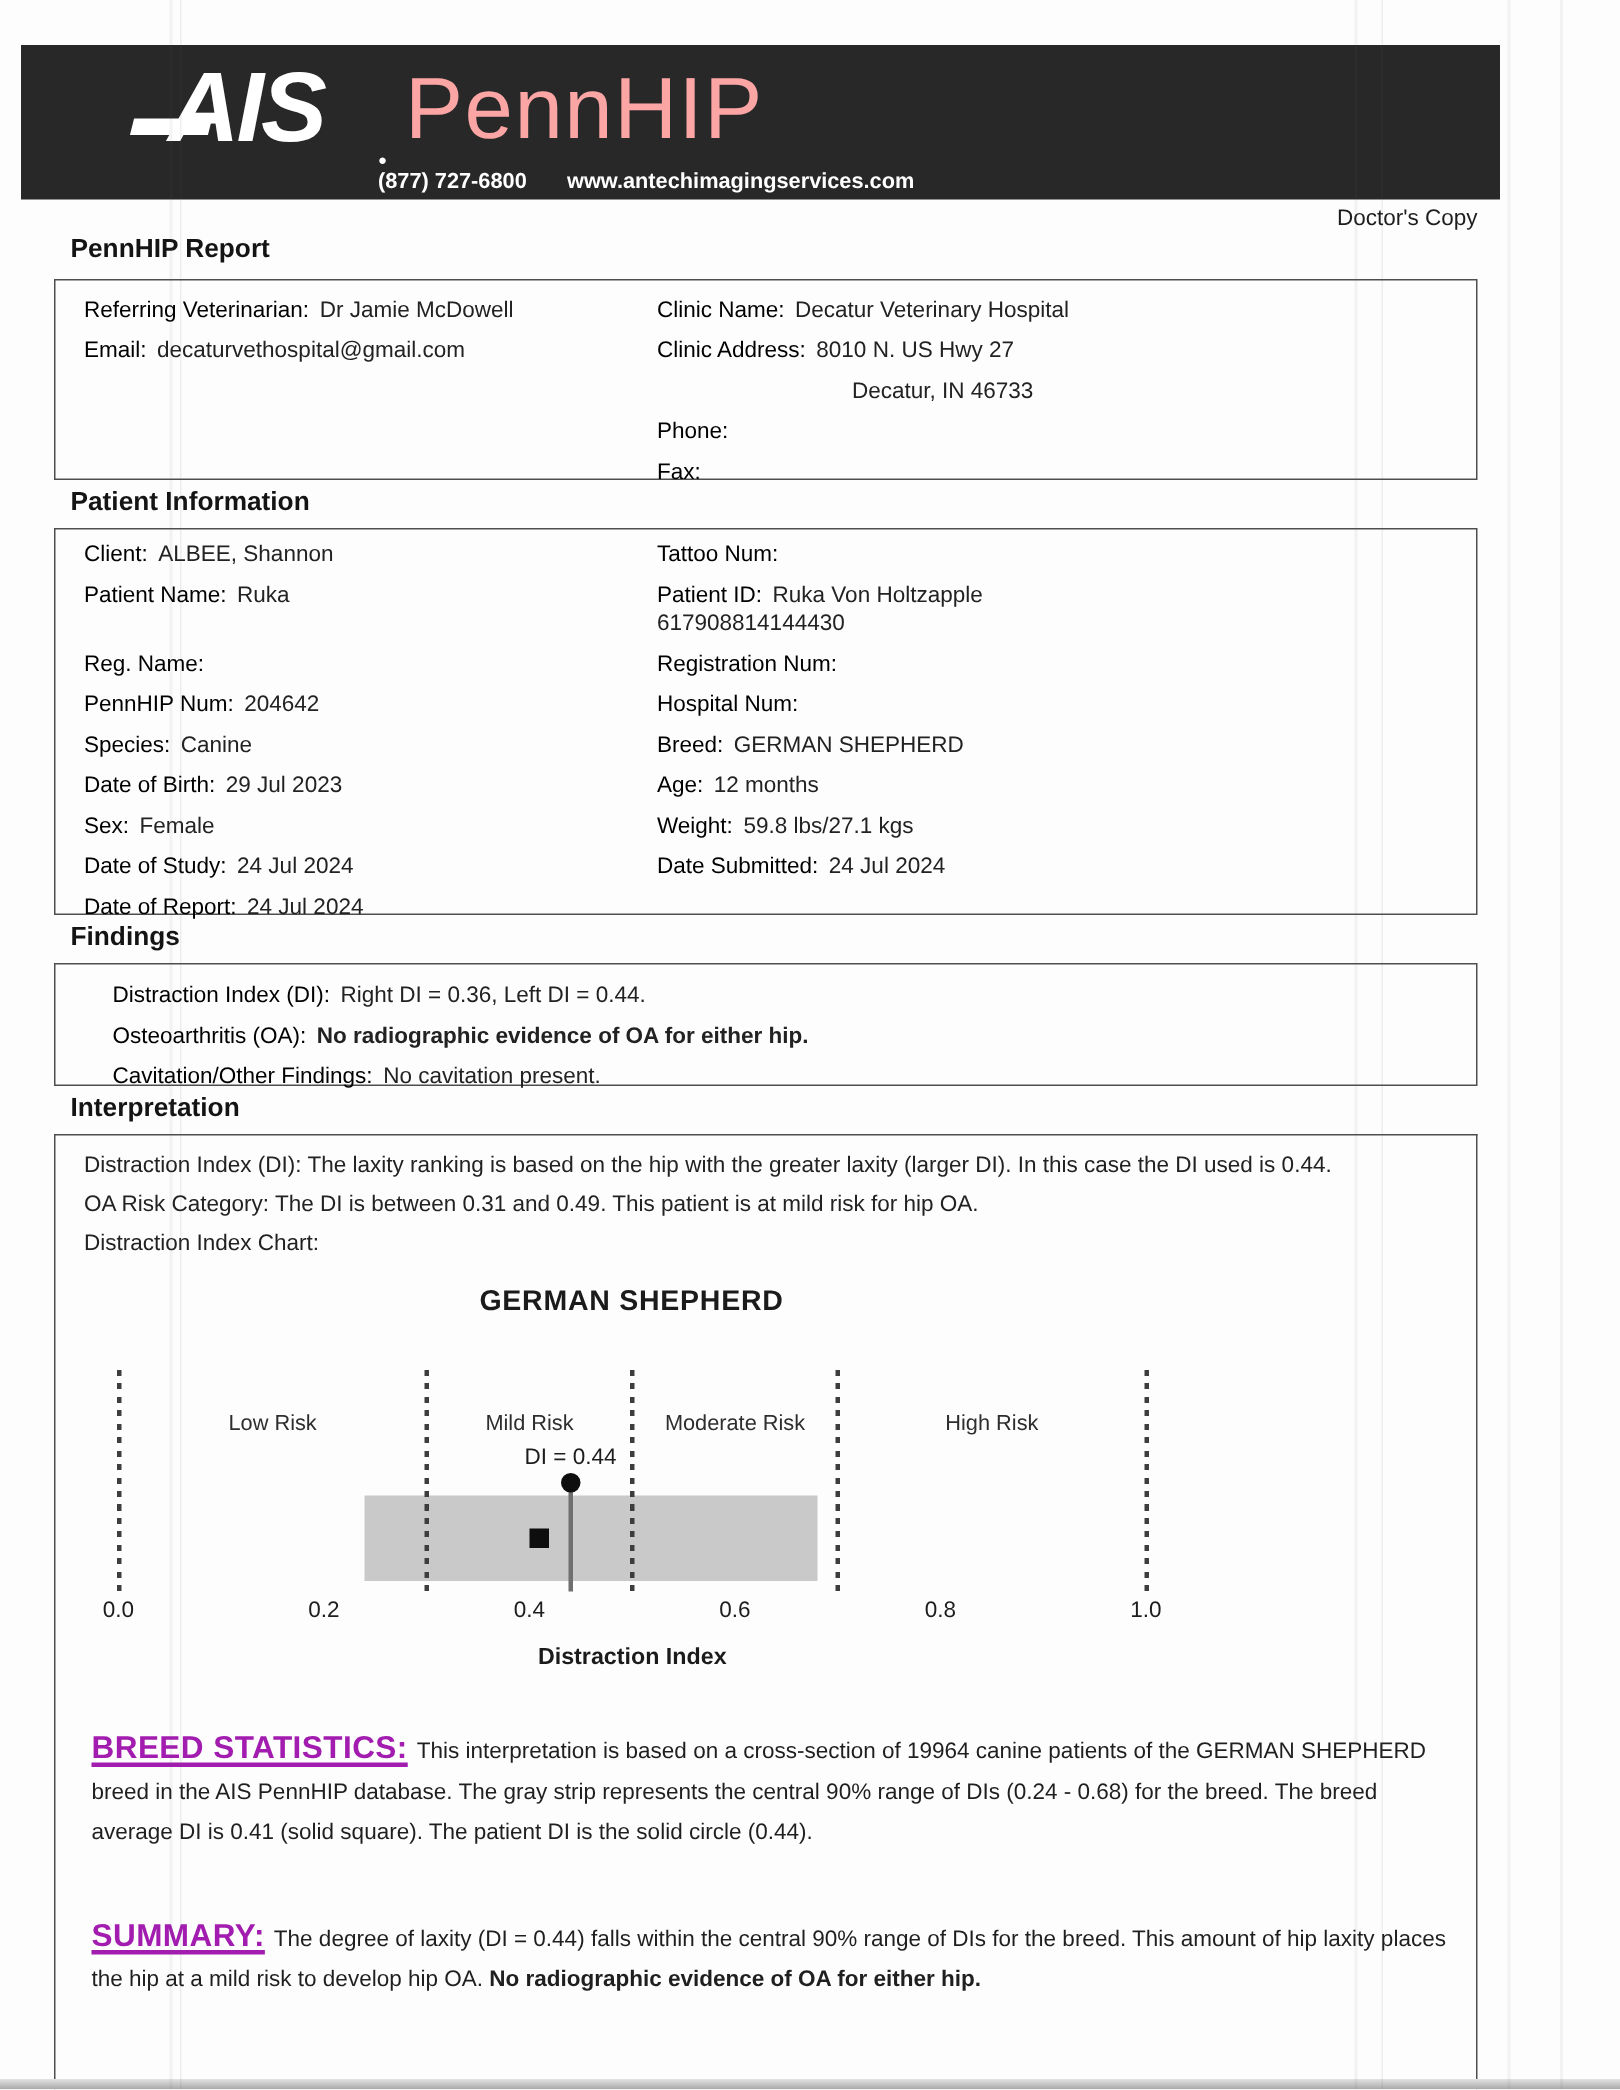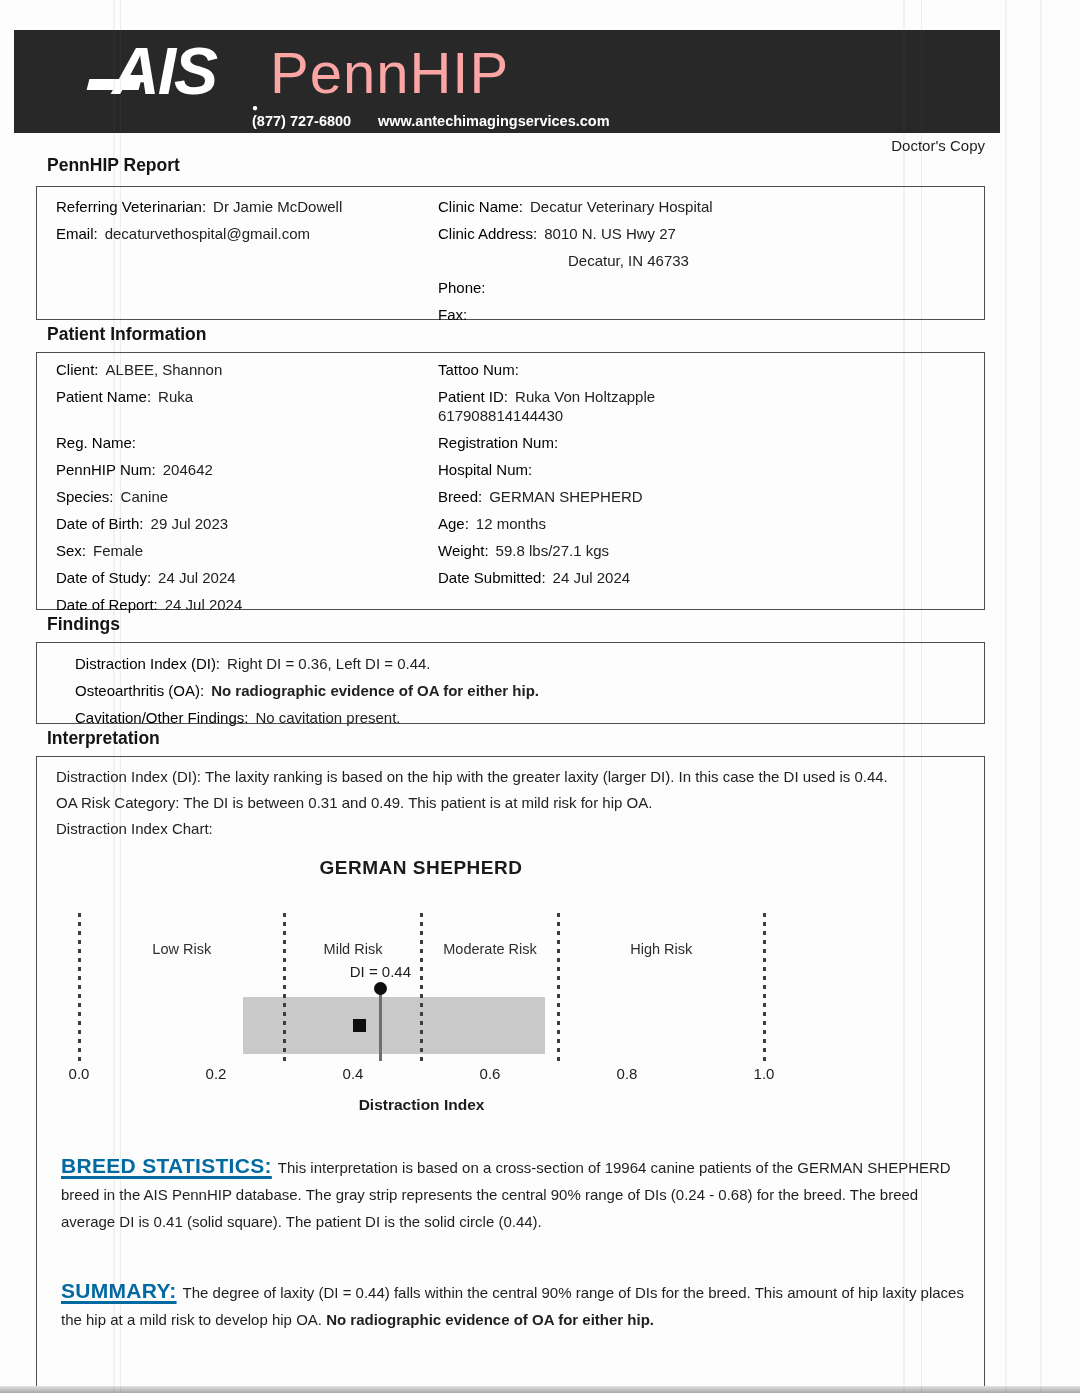--- a/index.html
+++ b/index.html
@@ -52,21 +52,21 @@
   .circle{position:absolute;top:131px;width:13px;height:13px;border-radius:50%;background:#0e0e0e;z-index:4;}
   .square{position:absolute;top:168px;width:13px;height:13px;background:#0e0e0e;z-index:4;}
   .zlabel{position:absolute;top:90px;width:150px;text-align:center;font-size:14.5px;color:#2e2e2e;z-index:4;}
   .dilabel{position:absolute;top:112px;width:150px;text-align:center;font-size:15px;color:#1d1d1d;z-index:4;}
   .tick{position:absolute;top:214px;width:60px;text-align:center;font-size:15px;color:#1d1d1d;}
   .xlabel{position:absolute;top:245px;width:220px;text-align:center;font-size:15.5px;font-weight:bold;color:#1b1b1b;}
   
   .para{position:absolute;left:24px;width:912px;line-height:27px;font-size:15px;color:#1f1f1f;margin:0;}
   #breed-stats{top:395px;}
   #summary{top:520px;}
-  .ul-head{font-size:21px;font-weight:bold;letter-spacing:.3px;text-decoration:underline;text-decoration-thickness:2.5px;text-underline-offset:3px;margin-right:6px;color:#0369a1;}
+  .ul-head{font-size:21px;font-weight:bold;letter-spacing:.3px;text-decoration:underline;text-decoration-thickness:2.5px;text-underline-offset:3px;margin-right:6px;color:#a21caf;}
   
   .scanline{position:absolute;top:0;height:1393px;width:2px;background:rgba(90,95,110,0.07);pointer-events:none;z-index:9;}
   .scanline.thin{width:1px;background:rgba(90,95,110,0.10);}
   #bottom-band{position:absolute;left:0;top:1386px;width:1080px;height:7px;background:linear-gradient(#e3e3e3,#a7a7a7);z-index:8;}
 </style>
 </head>
 <body>
 
 <div id="page">
 

